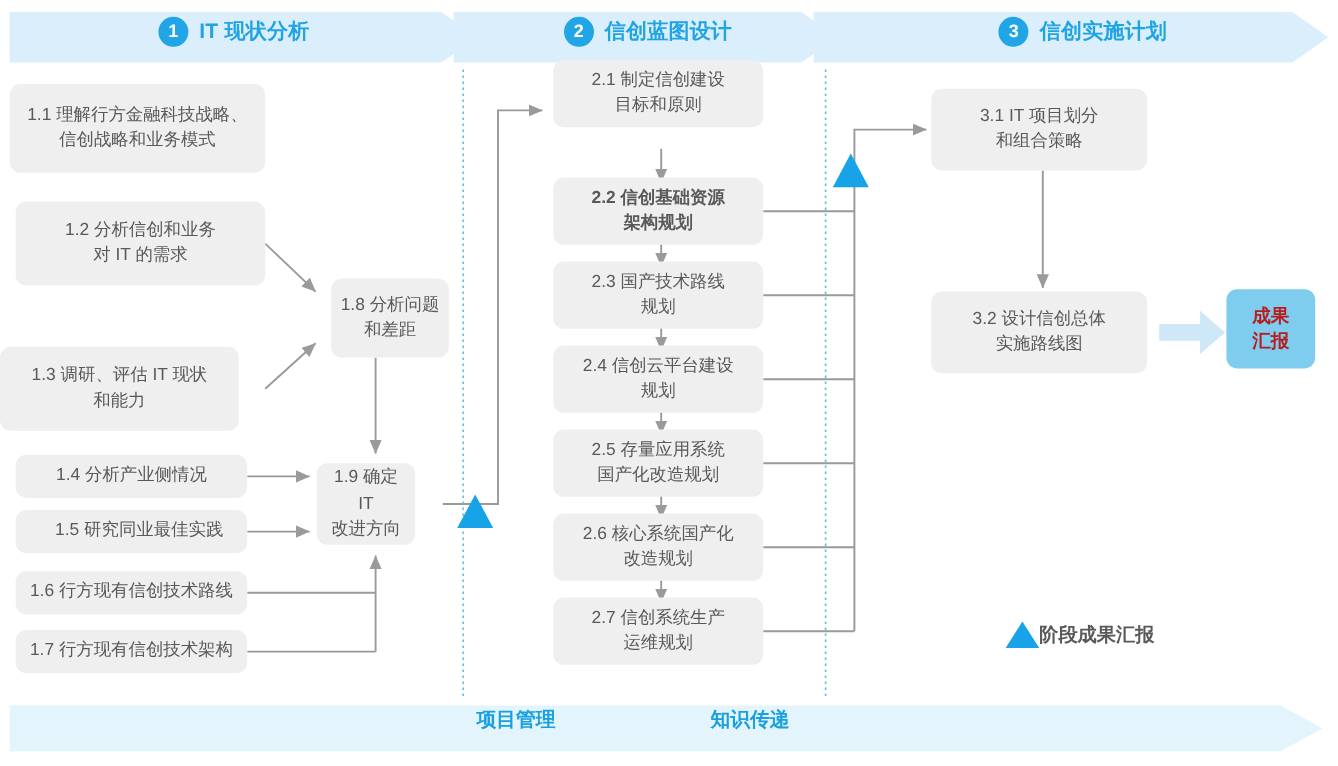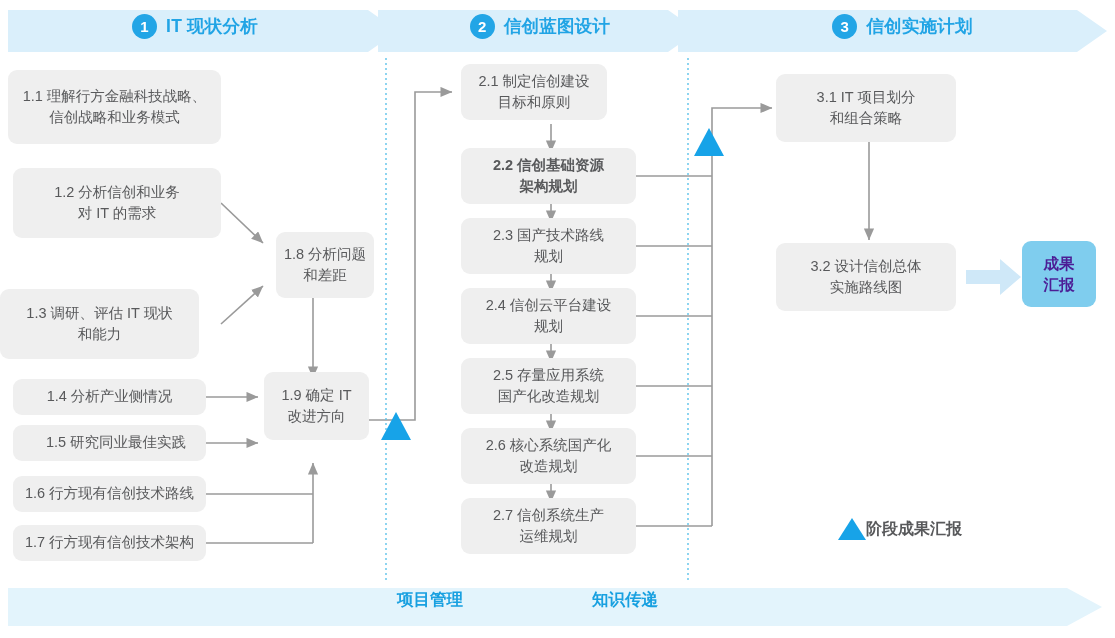--- a/index.html
+++ b/index.html
@@ -34,21 +34,21 @@
   
   .node{
     position:absolute;background:#efefef;border-radius:9px;
     display:flex;align-items:center;justify-content:center;text-align:center;
     color:#58595b;font-size:14.5px;line-height:1.45;
     box-sizing:border-box;padding:4px 7px;
   }
   .node-result{
     position:absolute;background:#7fcdee;border-radius:9px;
     display:flex;align-items:center;justify-content:center;text-align:center;
-    color:#4c1d95;font-size:15.5px;font-weight:bold;line-height:1.38;
+    color:#b91c1c;font-size:15.5px;font-weight:bold;line-height:1.38;
     box-sizing:border-box;
   }
 
   
   .legend{position:absolute;left:838px;top:518px;display:flex;align-items:center;}
   .legend-tri{
     width:0;height:0;border-left:14px solid transparent;border-right:14px solid transparent;
     border-bottom:22px solid #17a3e8;
   }
   .legend-text{color:#58595b;font-size:16px;font-weight:bold;white-space:nowrap;}
@@ -161,25 +161,25 @@
   </div>
   <div class="node" style="left:13px;top:476px;width:193px;height:36px;">
     <span>1.6 行方现有信创技术路线</span>
   </div>
   <div class="node" style="left:13px;top:525px;width:193px;height:36px;">
     <span>1.7 行方现有信创技术架构</span>
   </div>
   <div class="node" style="left:276px;top:232px;width:98px;height:66px;">
     <span>1.8 分析问题<br>和差距</span>
   </div>
-  <div class="node" style="left:264px;top:372px;width:105px;height:68px;">
+  <div class="node" style="left:264px;top:386px;width:82px;height:68px;">
     <span>1.9 确定 IT<br>改进方向</span>
   </div>
 
-  <div class="node" style="left:461px;top:64px;width:146px;height:56px;">
+  <div class="node" style="left:461px;top:50px;width:175px;height:56px;">
     <span>2.1 制定信创建设<br>目标和原则</span>
   </div>
   <div class="node" style="left:461px;top:148px;width:175px;height:56px;font-weight:bold;">
     <span>2.2 信创基础资源<br>架构规划</span>
   </div>
   <div class="node" style="left:461px;top:218px;width:175px;height:56px;">
     <span>2.3 国产技术路线<br>规划</span>
   </div>
   <div class="node" style="left:461px;top:288px;width:175px;height:56px;">
     <span>2.4 信创云平台建设<br>规划</span>

